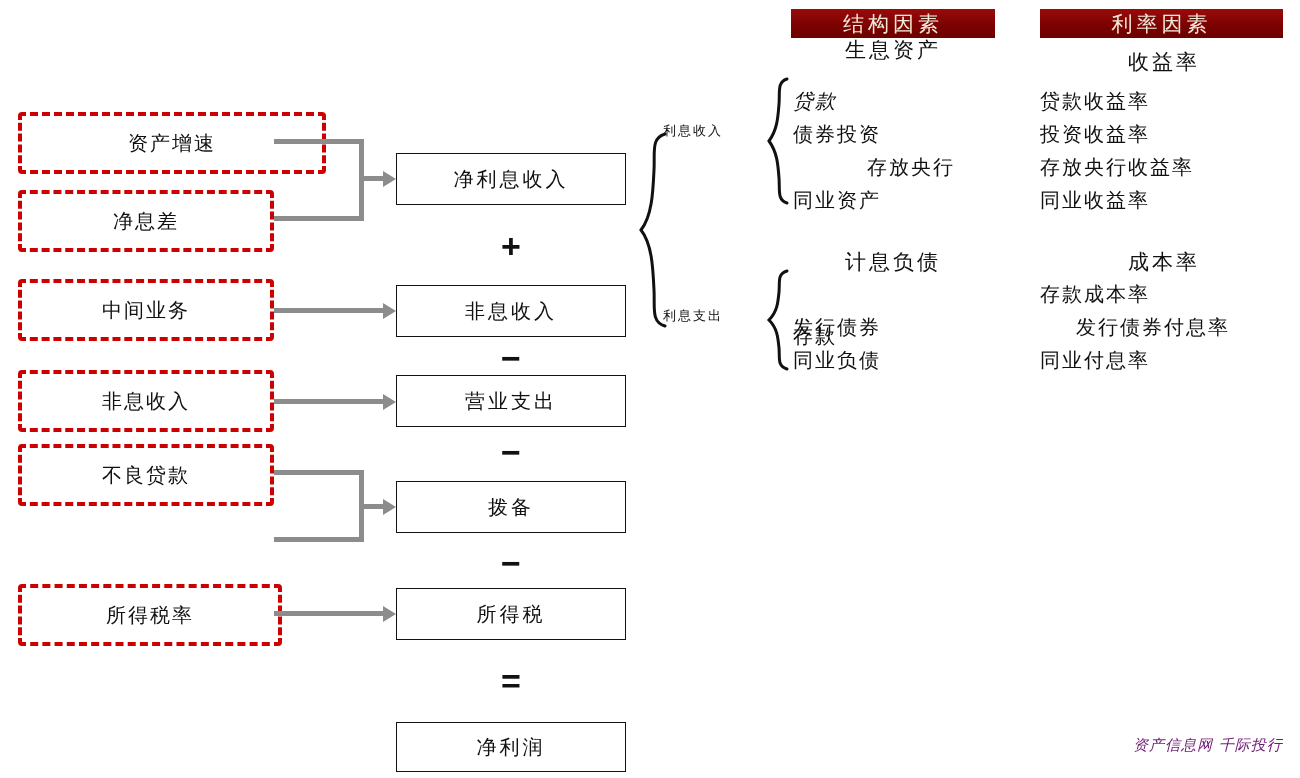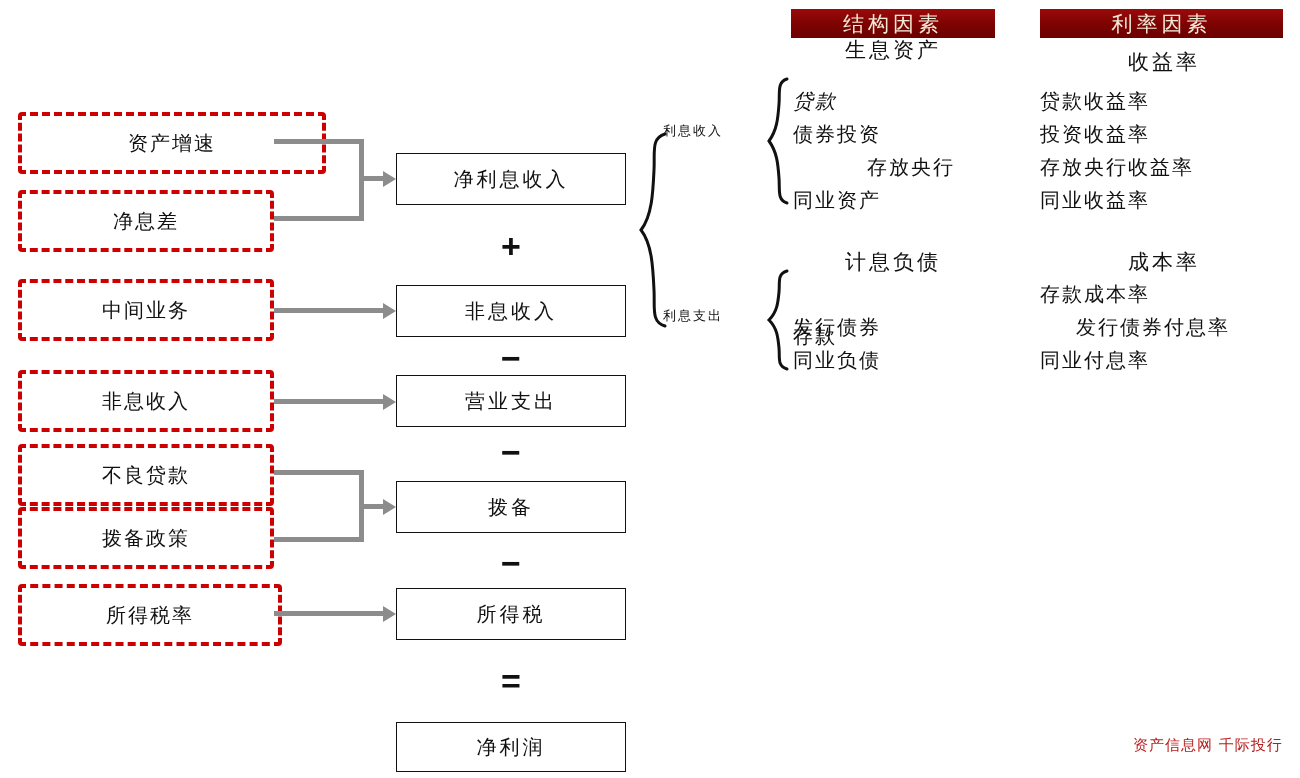--- a/index.html
+++ b/index.html
@@ -64,25 +64,26 @@
   .ritem{position:absolute;font-size:20px;letter-spacing:2px;white-space:nowrap;}
   .blabel{position:absolute;font-size:13px;letter-spacing:2px;white-space:nowrap;}
 
   
   .brace{position:absolute;}
   .brace svg{display:block;}
 
   
   .watermark{
     position:absolute;
-    color:#b91c1c;
+    color:#701a75;
     font-size:15px;letter-spacing:1px;
     font-family:"DejaVu Sans","Liberation Sans",sans-serif;
     white-space:nowrap;
     user-select:none;
+    font-style:italic;
   }
 </style>
 </head>
 <body>
 
 <div class="canvas">
 
   <div class="hdrbar" id="hdr0" style="left: 791px; top: 9px; width: 204px; height: 29px;">
     <span>结构因素</span>
   </div>
@@ -97,23 +98,20 @@
     <span>净息差</span>
   </div>
   <div class="driver" id="drv2" style="left: 18px; top: 279px; width: 256px; height: 62px;">
     <span>中间业务</span>
   </div>
   <div class="driver" id="drv3" style="left: 18px; top: 370px; width: 256px; height: 62px;">
     <span>非息收入</span>
   </div>
   <div class="driver" id="drv4" style="left: 18px; top: 444px; width: 256px; height: 62px;">
     <span>不良贷款</span>
-  </div>
-  <div class="driver" id="drv5" style="left: 18px; top: 507px; width: 256px; height: 62px;">
-    <span>拨备政策</span>
   </div>
   <div class="driver" id="drv6" style="left: 18px; top: 584px; width: 264px; height: 62px;">
     <span>所得税率</span>
   </div>
 
   <div class="gline" style="left:274px;top:139px;width:90px;height:5px;"></div>
   <div class="gline" style="left:274px;top:216px;width:90px;height:5px;"></div>
   <div class="gline" style="left:359px;top:139px;width:5px;height:82px;"></div>
   <div class="gline" style="left:359px;top:176px;width:32px;height:5px;"></div>
   <div class="garrow" style="left:383px;top:171px;"></div>

